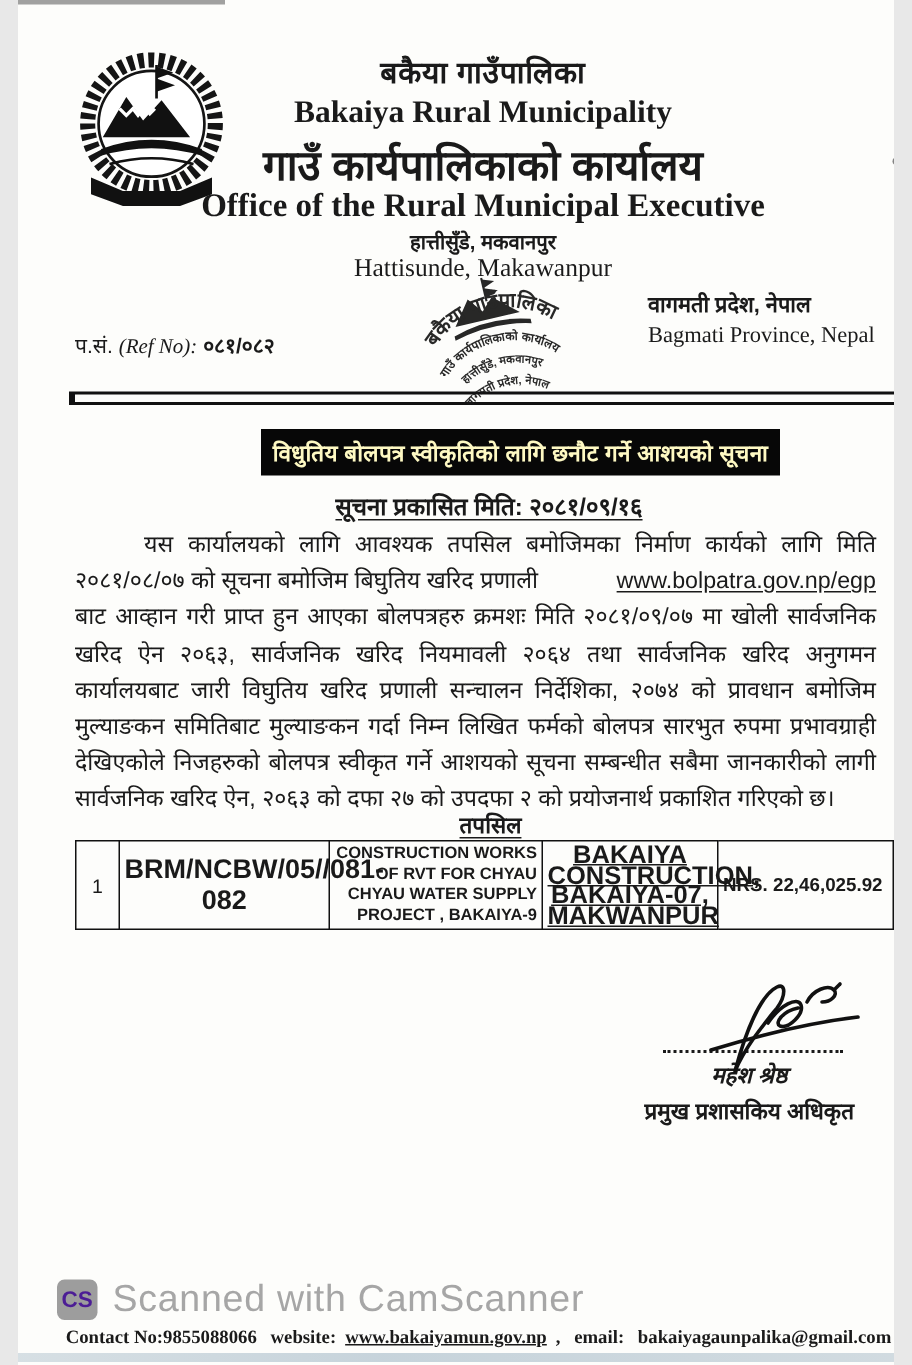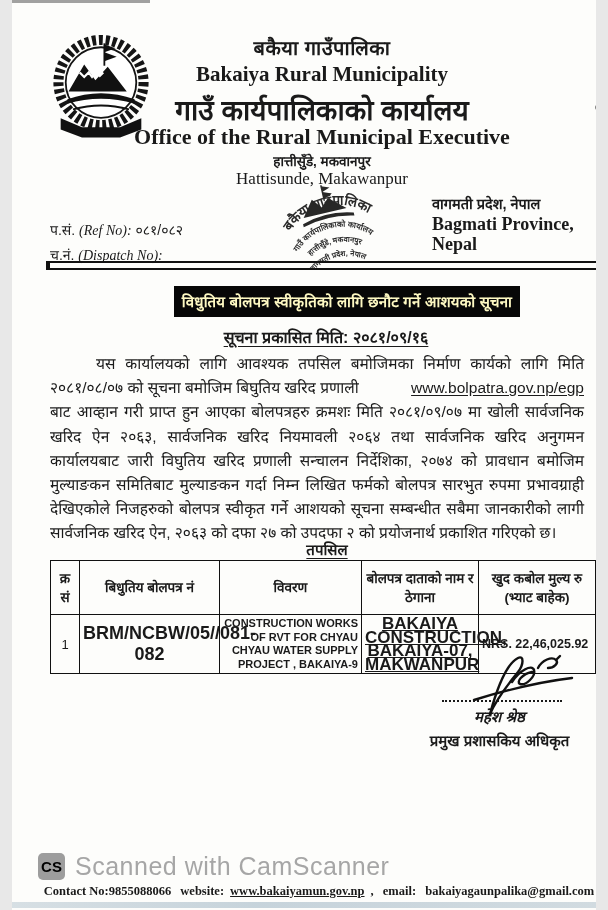--- a/index.html
+++ b/index.html
@@ -21,25 +21,25 @@
   .emblem{left:33px;top:28px;width:112px;height:118px;}
   .h-np-org{left:0;top:34px;width:620px;font-size:20px;font-weight:600;letter-spacing:.5px;}
   .h-en-org{left:0;top:62px;width:620px;font-size:21px;font-weight:700;}
   .h-np-office{left:0;top:90px;width:620px;font-size:28px;font-weight:700;}
   .h-en-office{left:0;top:124px;width:620px;font-size:22px;font-weight:700;}
   .h-np-addr{left:0;top:152px;width:620px;font-size:13.5px;font-weight:600;}
   .h-en-addr{left:0;top:169px;width:620px;font-size:17px;}
 
   .province{left:420px;top:194px;width:175px;line-height:20px;}
   .province .np{font-size:14.5px;font-weight:600;}
-  .province .en{font-size:18px;font-weight:700;}
+  .province .en{font-size:15px;font-weight:400;}
 
   .refblock{left:38px;top:218px;width:240px;font-size:14px;line-height:24px;}
   .refblock .en{font-style:italic;}
-  .refblock .val{font-weight:400;margin-top:25px;}
+  .refblock .val{font-weight:700;margin-top:25px;}
 
   
   .stamp{left:250px;top:178px;width:140px;height:112px;transform:rotate(-13deg);opacity:.92;z-index:3;}
 
   
   .drule{left:34px;top:261px;width:552px;height:5px;border:2px solid #111;border-left-width:4px;z-index:1;}
 
   
   .notice-title{left:162px;top:286px;width:342px;background:#070707;color:#fef9c3;
     font-size:15px;font-weight:700;padding:5px 2px 6px;text-align:center;letter-spacing:.2px;}
@@ -67,21 +67,21 @@
   table.detail tr.hdr{height:54px;} table.detail tr.row{height:58px;}
 
   
   .sig-squiggle{left:448px;top:652px;width:120px;height:66px;z-index:2;}
   .sig-dots{left:430px;top:700px;width:120px;border-top:2.4px dotted #1a1a1a;}
   .sig-name{left:400px;top:706px;width:175px;font-size:15px;font-weight:600;font-style:italic;}
   .sig-title{left:385px;top:730px;width:205px;font-size:15px;font-weight:600;}
 
   
   .wm{left:26px;top:852px;display:flex;align-items:center;gap:10px;color:#a6a6a6;}
-  .wm-icon{width:27px;height:27px;background:#9d9d9d;border-radius:5px;color:#000000;
+  .wm-icon{width:27px;height:27px;background:#9d9d9d;border-radius:5px;color:#4c1d95;
     font-size:15px;font-weight:700;display:flex;align-items:center;justify-content:center;}
   .wm-text{font-size:25px;letter-spacing:.5px;}
 
   
   .footer{left:0;top:884px;width:614px;text-align:center;font-size:12.5px;font-weight:700;
     font-family:"Liberation Serif", serif;}
   .footer .u{text-decoration:underline;}
   .footer span{margin:0 3px;}
 </style>
 </head>
@@ -117,25 +117,20 @@
   <div class="abs province">
     <div class="np">वागमती प्रदेश, नेपाल</div>
     <div class="en serif">Bagmati Province, Nepal</div>
   </div>
 
   <div class="abs refblock">
     <div>
       <span>प.सं.</span>
       <span class="en serif">(Ref No):</span>
       <span class="val">०८१/०८२</span>
-    </div>
-    <div>
-      <span>च.नं.</span>
-      <span class="en serif">(Dispatch No):</span>
-      <span class="val"></span>
     </div>
   </div>
 
   <div class="abs drule"></div>
 
   <svg class="abs stamp" viewBox="0 0 140 112">
     <defs>
       <path id="arc1" d="M18,64 A54,50 0 0 1 122,64"></path>
       <path id="arc2" d="M24,80 A48,42 0 0 1 116,80"></path>
       <path id="arc3" d="M28,92 A44,38 0 0 1 112,92"></path>
@@ -171,27 +166,20 @@
 
   <table class="detail">
     <colgroup>
       <col class="w-sn">
         <col class="w-bid">
         <col class="w-desc">
         <col class="w-name">
         <col class="w-amt">
     </colgroup>
     <tbody>
-        <tr class="hdr">
-      <th>क्र सं</th>
-      <th>बिधुतिय बोलपत्र नं</th>
-      <th class="c-desc">विवरण</th>
-      <th>बोलपत्र दाताको नाम र ठेगाना</th>
-      <th>खुद कबोल मुल्य रु (भ्याट बाहेक)</th>
-    </tr>
     <tr class="row">
       <td class="c-sn">1</td>
       <td class="c-bid">BRM/NCBW/05//081-082</td>
       <td class="c-desc">CONSTRUCTION WORKS OF RVT FOR CHYAU CHYAU WATER SUPPLY PROJECT , BAKAIYA-9</td>
       <td class="c-name">BAKAIYA CONSTRUCTION, BAKAIYA-07, MAKWANPUR</td>
       <td class="c-amt">NRS. 22,46,025.92</td>
     </tr>
   </tbody>
     </table>
 

